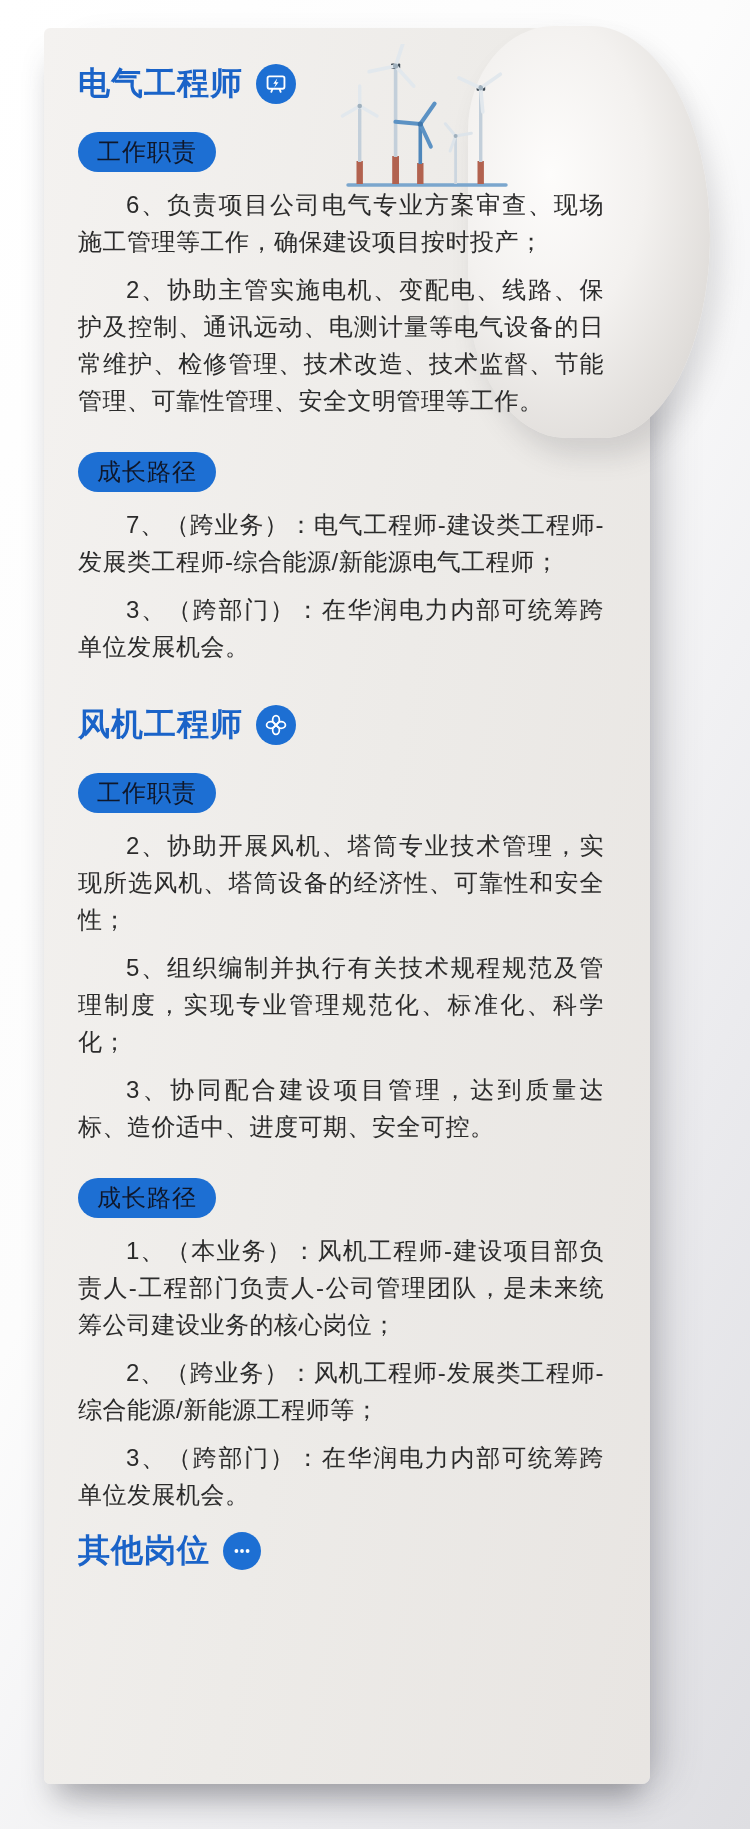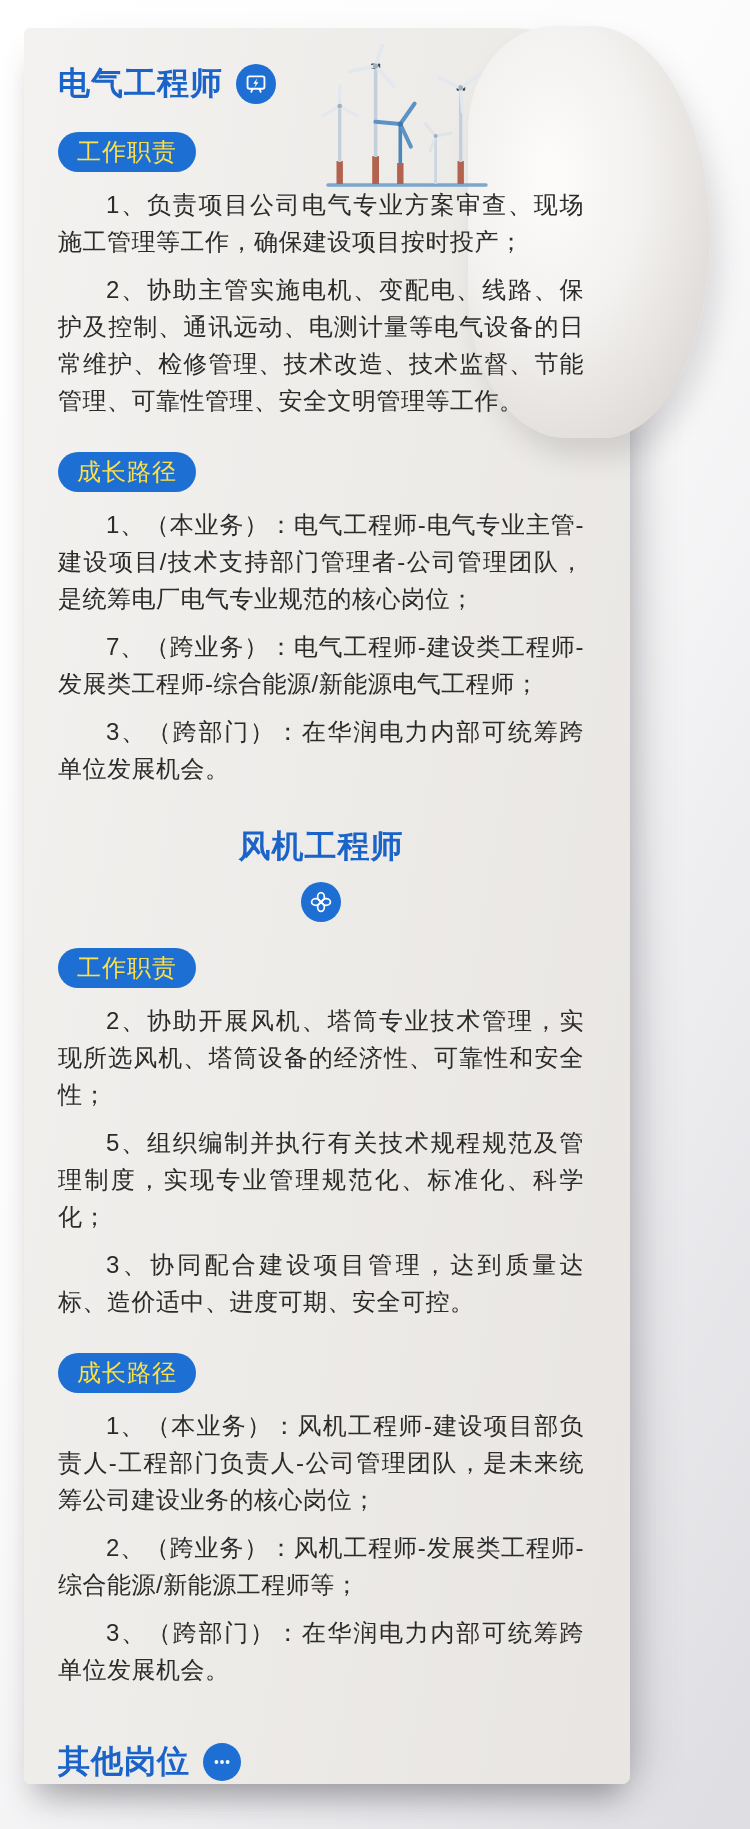--- a/index.html
+++ b/index.html
@@ -9,21 +9,21 @@
   body {
     width: 750px;
     height: 1829px;
     position: relative;
     overflow: hidden;
     font-family: "Liberation Sans", "DejaVu Sans", sans-serif;
     background: linear-gradient(118deg, #ffffff 0%, #fcfcfc 42%, #ebebee 74%, #dedee2 100%);
   }
   .sheet {
     position: absolute;
-    left: 24px;
+    left: 44px;
     top: 28px;
     width: 606px;
     height: 1756px;
     background: linear-gradient(100deg, #f4f2f0 0%, #edebe8 52%, #e8e5e2 100%);
     border-radius: 6px 120px 8px 6px / 6px 95px 8px 6px;
     box-shadow: 0 24px 30px -10px rgba(55,55,62,0.35),
                 26px 12px 42px -16px rgba(80,80,88,0.28);
   }
   .page-curl {
     position: absolute;
@@ -61,40 +61,40 @@
     background: #1d6fd3;
     display: flex;
     align-items: center;
     justify-content: center;
     flex: 0 0 auto;
   }
   .icon-circle svg { display: block; }
   .pill {
     display: inline-block;
     background: #1d6fd3;
-    color: #fde047;
+    color: #0f172a;
     font-size: 24px;
     line-height: 40px;
     height: 40px;
     padding: 0 19px;
     border-radius: 20px;
     margin: 22px 0 14px 0;
     letter-spacing: 1px;
   }
   .para {
     margin: 0 0 11px 0;
     font-size: 24px;
     line-height: 37px;
     color: #2b2b2b;
     text-align: justify;
     text-indent: 2em;
     letter-spacing: 0.5px;
   }
-  .section-2 .title-row { margin-top: 38px; flex-direction: column; }
-  .section-3 .title-row { margin-top: 52px; }
+  .section-2 .title-row { margin-top: 38px; }
+  .section-3 .title-row { margin-top: 16px; }
   .turbines {
     position: absolute;
     top: 16px;
     left: 294px;
     width: 178px;
     height: 162px;
     z-index: 2;
   }
 </style>
 </head>
@@ -165,25 +165,24 @@
           <svg width="26" height="26" viewBox="0 0 24 24">
             <rect x="4.2" y="5" width="15.6" height="11.4" rx="1.8" fill="none" stroke="#ffffff" stroke-width="1.7"></rect>
             <path d="M13.2 6.6 L9.5 11.8 h2.3 L10.3 15.6 l4.0-5.3 h-2.3 z" fill="#ffffff"></path>
             <line x1="8.7" y1="16.6" x2="7.7" y2="19.2" stroke="#ffffff" stroke-width="1.7" stroke-linecap="round"></line>
             <line x1="15.3" y1="16.6" x2="16.3" y2="19.2" stroke="#ffffff" stroke-width="1.7" stroke-linecap="round"></line>
           </svg>
         </span>
       </div>
 
       <div class="pill">工作职责</div>
-      <p class="para">1、负责项目公司电气专业方案审查、现场施工管理等工作，确保建设项目按时投产；</p>
+      <p class="para">6、负责项目公司电气专业方案审查、现场施工管理等工作，确保建设项目按时投产；</p>
       <p class="para">2、协助主管实施电机、变配电、线路、保护及控制、通讯远动、电测计量等电气设备的日常维护、检修管理、技术改造、技术监督、节能管理、可靠性管理、安全文明管理等工作。</p>
 
       <div class="pill">成长路径</div>
-      <p class="para">1、（本业务）：电气工程师-电气专业主管-建设项目/技术支持部门管理者-公司管理团队，是统筹电厂电气专业规范的核心岗位；</p>
       <p class="para">7、（跨业务）：电气工程师-建设类工程师-发展类工程师-综合能源/新能源电气工程师；</p>
       <p class="para">3、（跨部门）：在华润电力内部可统筹跨单位发展机会。</p>
     </div>
 
     <div class="section section-2">
       <div class="title-row">
         <h2>风机工程师</h2>
         <span class="icon-circle">
           <svg width="26" height="26" viewBox="0 0 24 24">
             <g fill="none" stroke="#ffffff" stroke-width="1.6">

